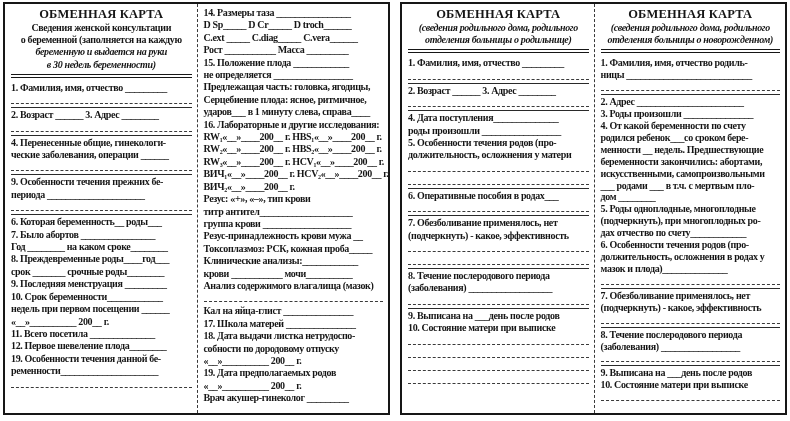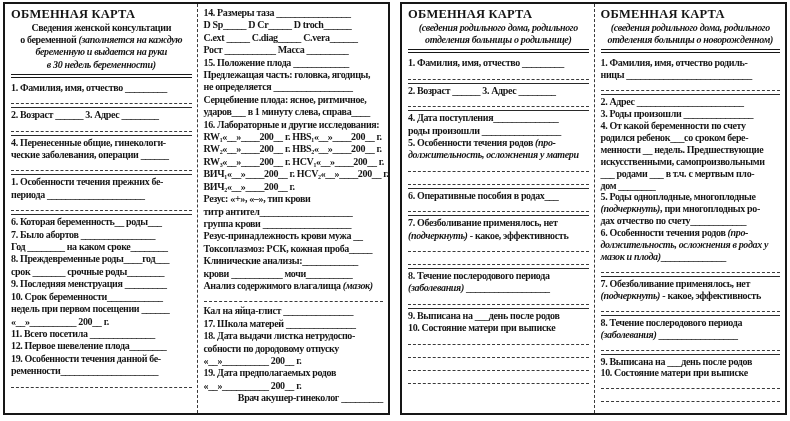--- a/index.html
+++ b/index.html
@@ -17,25 +17,25 @@
   #cardA{left:3px;width:387px;}
   #cardB{left:400px;width:387px;}
   .col{
     box-sizing:border-box;width:50%;padding:3px 5px 2px 6px;
     font-weight:700;font-size:10px;line-height:12.4px;
     letter-spacing:-0.35px;overflow:hidden;
   }
   .col + .col{border-left:1px dashed #3a3a3a;}
   .col.dense{line-height:11.9px;}
   .ln{white-space:nowrap;}
-  .ctr{text-align:right;white-space:nowrap;}
-  .t{font-size:12.5px;line-height:15px;letter-spacing:0.2px;white-space:nowrap;}
+  .ctr{text-align:left;white-space:nowrap;}
+  .t{text-align:center;font-size:12.5px;line-height:15px;letter-spacing:0.2px;white-space:nowrap;}
   .s{text-align:center;line-height:12.2px;white-space:nowrap;}
   .si{text-align:center;font-style:italic;line-height:12.2px;white-space:nowrap;}
-  .it{font-style:italic;margin-top:17px;}
+  .it{margin-top:17px;}
   .hr2{height:2px;border-top:1px solid #161616;border-bottom:1px solid #161616;margin:3px 0 4px;}
   .hr{height:0;border-top:1px solid #2a2a2a;margin:1px 0 1px;}
   .d{height:9px;border-bottom:1px dashed #3a3a3a;margin:0 0 3px;}
 </style>
 </head>
 <body>
 
 <div class="sheet">
   <section class="card" id="cardA">
     <div class="col">
@@ -48,21 +48,21 @@
         <div class="ln"><span>1. Фамилия, имя, отчество _________</span></div>
         <div class="d"></div>
         <div class="hr"></div>
         <div class="ln"><span>2. Возраст ______ 3. Адрес ________</span></div>
         <div class="d"></div>
         <div class="hr"></div>
         <div class="ln"><span>4. Перенесенные общие, гинекологи-</span></div>
         <div class="ln"><span>ческие заболевания, операции ______</span></div>
         <div class="d"></div>
         <div class="hr"></div>
-        <div class="ln"><span>1. Особенности течения прежних бе-</span></div>
+        <div class="ln"><span>9. Особенности течения прежних бе-</span></div>
         <div class="ln"><span>периода _____________________</span></div>
         <div class="d"></div>
         <div class="hr"></div>
         <div class="ln"><span>6. Которая беременность__ роды___</span></div>
         <div class="ln"><span>7. Было абортов ________________</span></div>
         <div class="ln"><span>Год ________ на каком сроке________</span></div>
         <div class="ln"><span>8. Преждевременные роды____год___</span></div>
         <div class="ln"><span>срок _______ срочные роды________</span></div>
         <div class="ln"><span>9. Последняя менструация _________</span></div>
         <div class="ln"><span>10. Срок беременности____________</span></div>
@@ -73,22 +73,22 @@
         <div class="ln"><span>19. Особенности течения данной бе-</span></div>
         <div class="ln"><span>ременности_____________________</span></div>
         <div class="d"></div>
       </div>
     <div class="col">
         <div class="ln"><span>14. Размеры таза ________________</span></div>
         <div class="ln"><span>D Sp_____ D Cr_____ D troch______</span></div>
         <div class="ln"><span>C.ext _____ C.diag_____ C.vera______</span></div>
         <div class="ln"><span>Рост ___________ Масса _________</span></div>
         <div class="ln"><span>15. Положение плода ____________</span></div>
+        <div class="ln"><span>не определяется _________________</span></div>
         <div class="ln"><span>Предлежащая часть: головка, ягодицы,</span></div>
-        <div class="ln"><span>не определяется _________________</span></div>
         <div class="ln"><span>Серцебиение плода: ясное, ритмичное,</span></div>
         <div class="ln"><span>ударов___ в 1 минуту слева, справа____</span></div>
         <div class="ln"><span>16. Лабораторные и другие исследования:</span></div>
         <div class="ln"><span>RW₁«__»____200__ г. HBS₁«__»____200__ г.</span></div>
         <div class="ln"><span>RW₂«__»____200__ г. HBS₂«__»____200__ г.</span></div>
         <div class="ln"><span>RW₃«__»____200__ г. HCV₁«__»____200__ г.</span></div>
         <div class="ln"><span>ВИЧ₁«__»____200__ г. HCV₂«__»____200__ г.</span></div>
         <div class="ln"><span>ВИЧ₂«__»____200__ г.</span></div>
         <div class="ln"><span>Резус: «+», «–»,  тип крови</span></div>
         <div class="ln"><span>титр антител____________________</span></div>
@@ -154,20 +154,21 @@
         <div class="hr2"></div>
         <div class="ln"><span>1. Фамилия, имя, отчество родиль-</span></div>
         <div class="ln"><span>ницы ___________________________</span></div>
         <div class="d"></div>
         <div class="hr"></div>
         <div class="ln"><span>2. Адрес _______________________</span></div>
         <div class="ln"><span>3. Роды произошли _______________</span></div>
         <div class="ln"><span>4. От какой беременности по счету</span></div>
         <div class="ln"><span>родился ребенок___со сроком бере-</span></div>
         <div class="ln"><span>менности __ недель. Предшествующие</span></div>
+        <div class="ln"><span>беременности закончились: абортами,</span></div>
         <div class="ln"><span>искусственными, самопроизвольными</span></div>
         <div class="ln"><span>___ родами ___ в т.ч. с мертвым пло-</span></div>
         <div class="ln"><span>дом ________</span></div>
         <div class="ln"><span>5. Роды одноплодные, многоплодные</span></div>
         <div class="ln"><span class="it">(подчеркнуть)</span><span>, при многоплодных ро-</span></div>
         <div class="ln"><span>дах отчество по счету____________</span></div>
         <div class="ln"><span>6. Особенности течения родов </span><span class="it">(про-</span></div>
         <div class="ln"><span class="it">должительность, осложнения в родах у</span></div>
         <div class="ln"><span class="it"> мазок и плода)</span><span>______________</span></div>
         <div class="d"></div>

